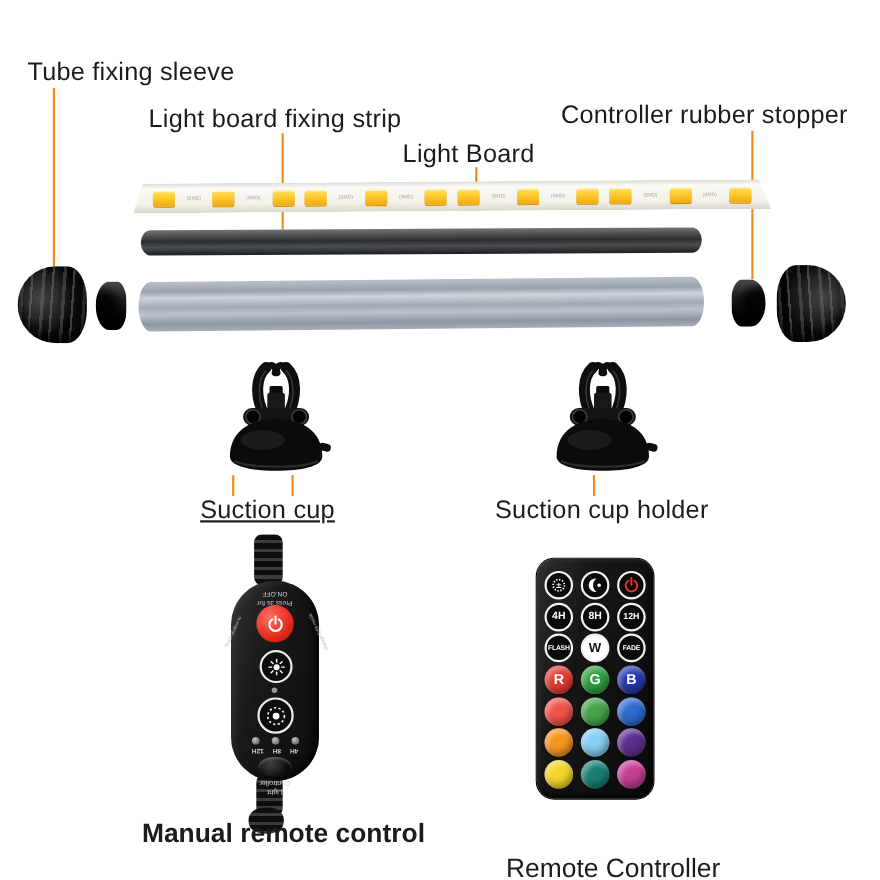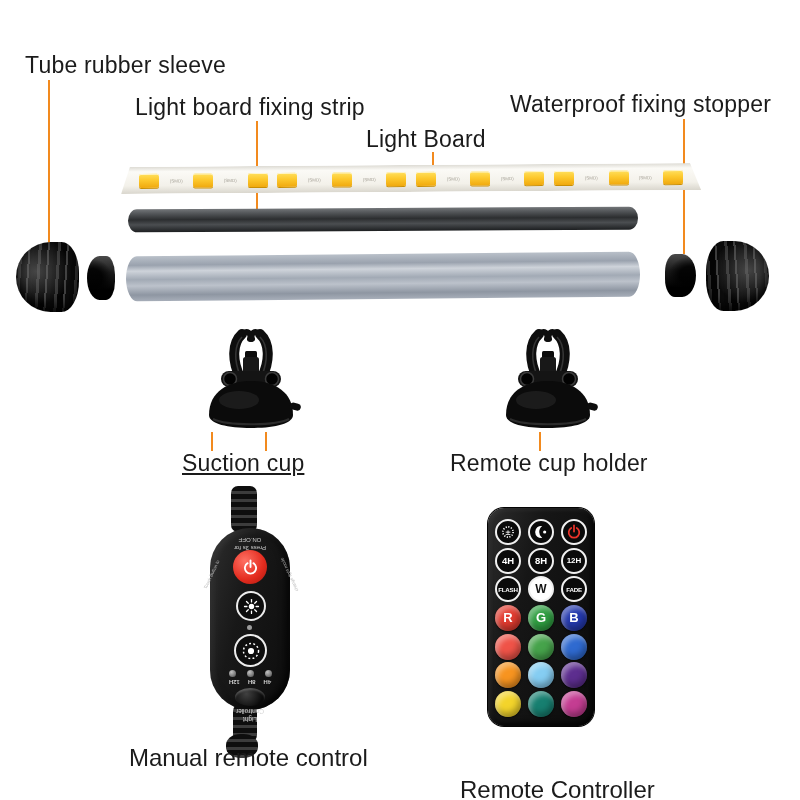--- a/index.html
+++ b/index.html
@@ -99,24 +99,24 @@
   .rbtn.color{color:#fff;font-weight:bold;font-size:13px;
     box-shadow:inset 3px 4px 5px rgba(255,255,255,.38), inset -2px -4px 6px rgba(0,0,0,.35), 0 1px 2px rgba(0,0,0,.6);}
 
   .bottom-label{position:absolute;color:#1b1b1b;font-size:24px;white-space:nowrap;}
 </style>
 </head>
 <body>
 
 <div id="stage">
 
-  <div class="callout" style="left:25px;top:52px;">Tube rubber sleeve</div>
+  <div class="callout" style="left:25px;top:52px;">Tube fixing sleeve</div>
   <div class="callout" style="left:366px;top:126px;">Light Board</div>
   <div class="callout" style="left:135px;top:94px;">Light board fixing strip</div>
-  <div class="callout" style="left:510px;top:91px;">Waterproof fixing stopper</div>
+  <div class="callout" style="left:510px;top:91px;">Controller rubber stopper</div>
 
   <div class="leader" style="left: 48px; top: 80px; height: 170px; background: rgb(242, 138, 30);"></div>
   <div class="leader" style="left: 256px; top: 121px; height: 88px; background: rgb(242, 138, 30);"></div>
   <div class="leader" style="left: 432px; top: 152px; height: 25px; background: rgb(242, 138, 30);"></div>
   <div class="leader" style="left: 683px; top: 119px; height: 135px; background: rgb(242, 138, 30);"></div>
   <div class="leader" style="left: 211px; top: 432px; height: 19px; background: rgb(242, 138, 30);"></div>
   <div class="leader" style="left: 265px; top: 432px; height: 19px; background: rgb(242, 138, 30);"></div>
   <div class="leader" style="left: 539px; top: 432px; height: 19px; background: rgb(242, 138, 30);"></div>
 
   <div class="led-strip">
@@ -182,21 +182,21 @@
     <rect x="20" y="44" width="60" height="16" rx="8" fill="#141414"></rect>
     <circle cx="29" cy="52" r="6.5" fill="#020202" stroke="#3c3c3c" stroke-width="1.5"></circle>
     <circle cx="71" cy="52" r="6.5" fill="#020202" stroke="#3c3c3c" stroke-width="1.5"></circle>
     <path d="M8,88 C8,64 28,54 50,54 C72,54 92,64 92,88 C92,97 73,101 50,101 C27,101 8,97 8,88 Z" fill="#0b0b0b"></path>
     <ellipse cx="38" cy="73" rx="20" ry="9" fill="#222222" opacity=".75"></ellipse>
     <path d="M12,92 C26,99 74,99 88,92" stroke="#2c2c2c" stroke-width="2" fill="none"></path>
     <rect x="89" y="76" width="11" height="7" rx="3.5" fill="#0d0d0d" transform="rotate(14 94 79)"></rect>
   </svg>
 
   <div class="callout" style="left:182px;top:450px;text-decoration:underline;">Suction cup</div>
-  <div class="callout" style="left:450px;top:450px;">Remote cup holder</div>
+  <div class="callout" style="left:450px;top:450px;">Suction cup holder</div>
 
   <div class="mc-cable" style="left:231px;top:486px;width:26px;height:46px;"></div>
   <div class="mc-cable" style="left:233px;top:704px;width:24px;height:38px;"></div>
   <div class="mc-cable" style="left:226px;top:734px;width:32px;height:24px;border-radius:45%;"></div>
 
   <div class="mc-body">
     <div class="mc-press r180">
       <div>Press 3s for</div>
       <div>ON.OFF</div>
     </div>
@@ -298,16 +298,16 @@
           <div class="rbtn color" style="background: rgb(93, 46, 143);"></div>
         </div>
         <div class="rrow">
           <div class="rbtn color" style="background: rgb(243, 212, 43);"></div>
           <div class="rbtn color" style="background: rgb(23, 127, 112);"></div>
           <div class="rbtn color" style="background: rgb(196, 61, 146);"></div>
         </div>
       </div>
   </div>
 
-  <div class="bottom-label" style="left:129px;top:744px;">Manual remote control</div>
+  <div class="bottom-label" style="left:129px;top:744px;font-weight:bold;">Manual remote control</div>
   <div class="bottom-label" style="left:460px;top:744px;margin-top:32px;">Remote Controller</div>
 
 </div>
 
 </body></html>

